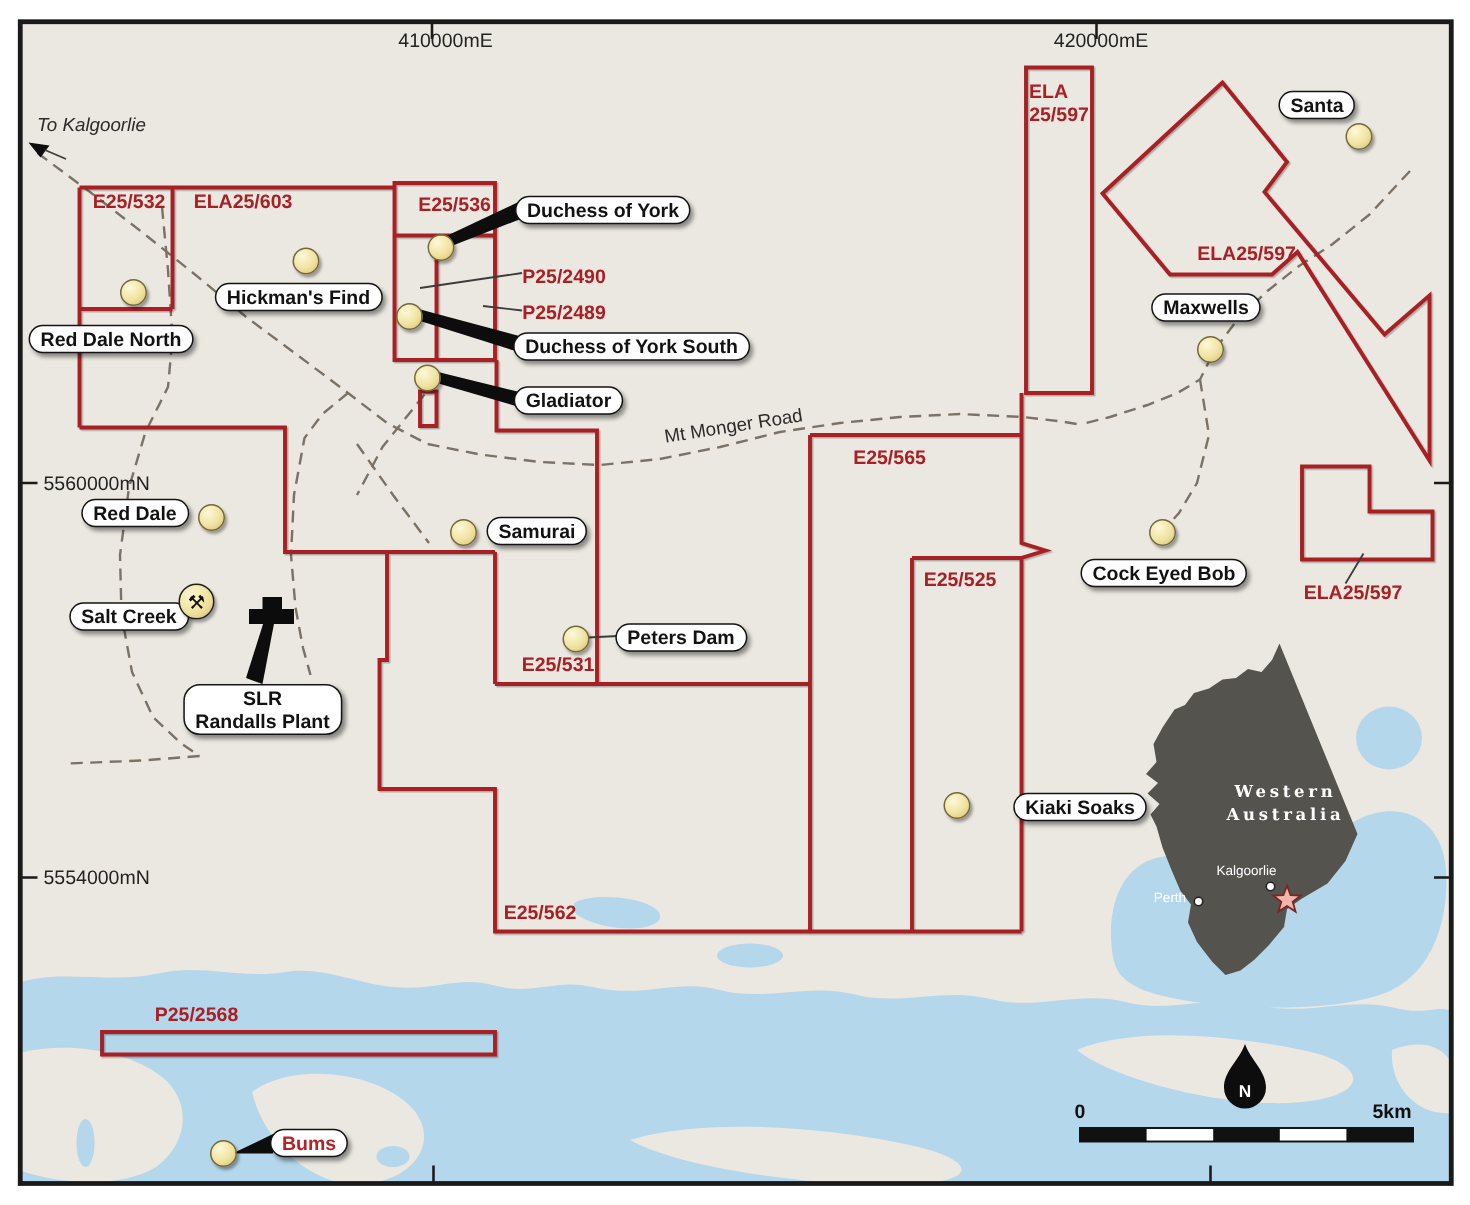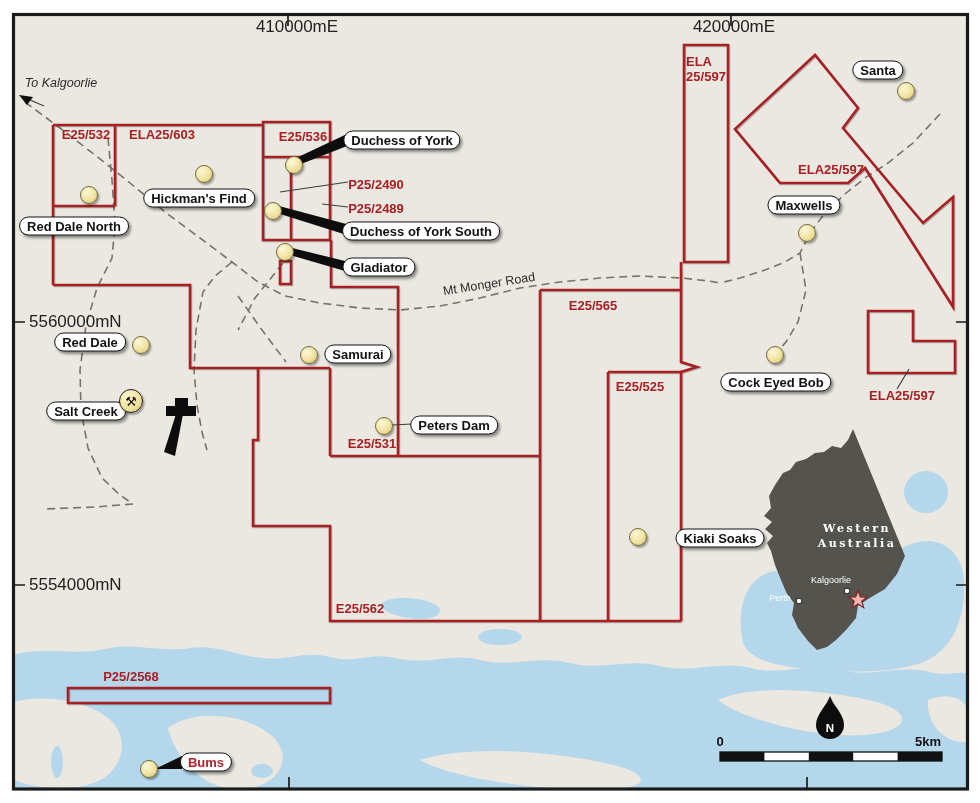--- a/index.html
+++ b/index.html
@@ -15,21 +15,21 @@
           box-shadow:2px 2.5px 3px rgba(0,0,0,.42);text-align:center;white-space:nowrap;}
   .bubble.red{color:#b3242a;}
   .dot{width:16px;height:16px;margin-left:-8px;margin-top:-8px;border-radius:50%;
        background:radial-gradient(circle at 35% 30%, #fdf8d8 0%, #f0e3a0 55%, #d6bf74 100%);
        border:1px solid #74683a;box-shadow:1.5px 2px 2px rgba(0,0,0,.35);}
   .hammers{width:22px;height:22px;margin-left:-11px;margin-top:-11px;border-radius:50%;
        background:radial-gradient(circle at 35% 30%, #fdf6cd 0%, #eee09c 60%, #d2ba6e 100%);
        border:1.4px solid #1d1d1d;display:flex;align-items:center;justify-content:center;
        font-size:13px;color:#111;box-shadow:1.5px 2px 2px rgba(0,0,0,.35);}
   .tlabel{font-weight:bold;font-size:13px;color:#a92024;white-space:nowrap;}
-  .glabel{font-size:17px;color:#222;white-space:nowrap;}
+  .glabel{font-size:13px;color:#222;white-space:nowrap;}
   .rlabel{font-size:12.5px;color:#2a2a2a;white-space:nowrap;
           text-shadow:0 0 2px #ebe8e1,0 0 2px #ebe8e1,0 0 3px #ebe8e1;}
   .rlabel.it{font-style:italic;}
   .inset-title{color:#fff;font-family:"DejaVu Serif",serif;font-weight:bold;
                font-size:11px;letter-spacing:2.5px;white-space:nowrap;}
   .inset-city{color:#fff;font-size:9px;white-space:nowrap;}
   .sbl{font-weight:bold;font-size:13px;color:#111;}
   .north-n{color:#fff;font-weight:bold;font-size:11.5px;}
 </style>
 </head>
@@ -193,20 +193,24 @@
       <div class="bubble center" style="left: 454px; top: 425px;">
         <div>Peters Dam</div>
       </div>
       <div class="dot" style="left: 140px; top: 344px;"></div>
       <div class="bubble center" style="left: 90px; top: 342px;">
         <div>Red Dale</div>
       </div>
       <div class="bubble center" style="left: 86px; top: 411px;">
         <div>Salt Creek</div>
       </div>
+      <div class="bubble center" style="left: 175px; top: 473px;">
+        <div>SLR</div>
+        <div>Randalls Plant</div>
+      </div>
       <div class="dot" style="left: 806px; top: 232px;"></div>
       <div class="bubble center" style="left: 804px; top: 205px;">
         <div>Maxwells</div>
       </div>
       <div class="dot" style="left: 774px; top: 354px;"></div>
       <div class="bubble center" style="left: 776px; top: 382px;">
         <div>Cock Eyed Bob</div>
       </div>
       <div class="dot" style="left: 637px; top: 536px;"></div>
       <div class="bubble center" style="left: 720px; top: 538px;">

